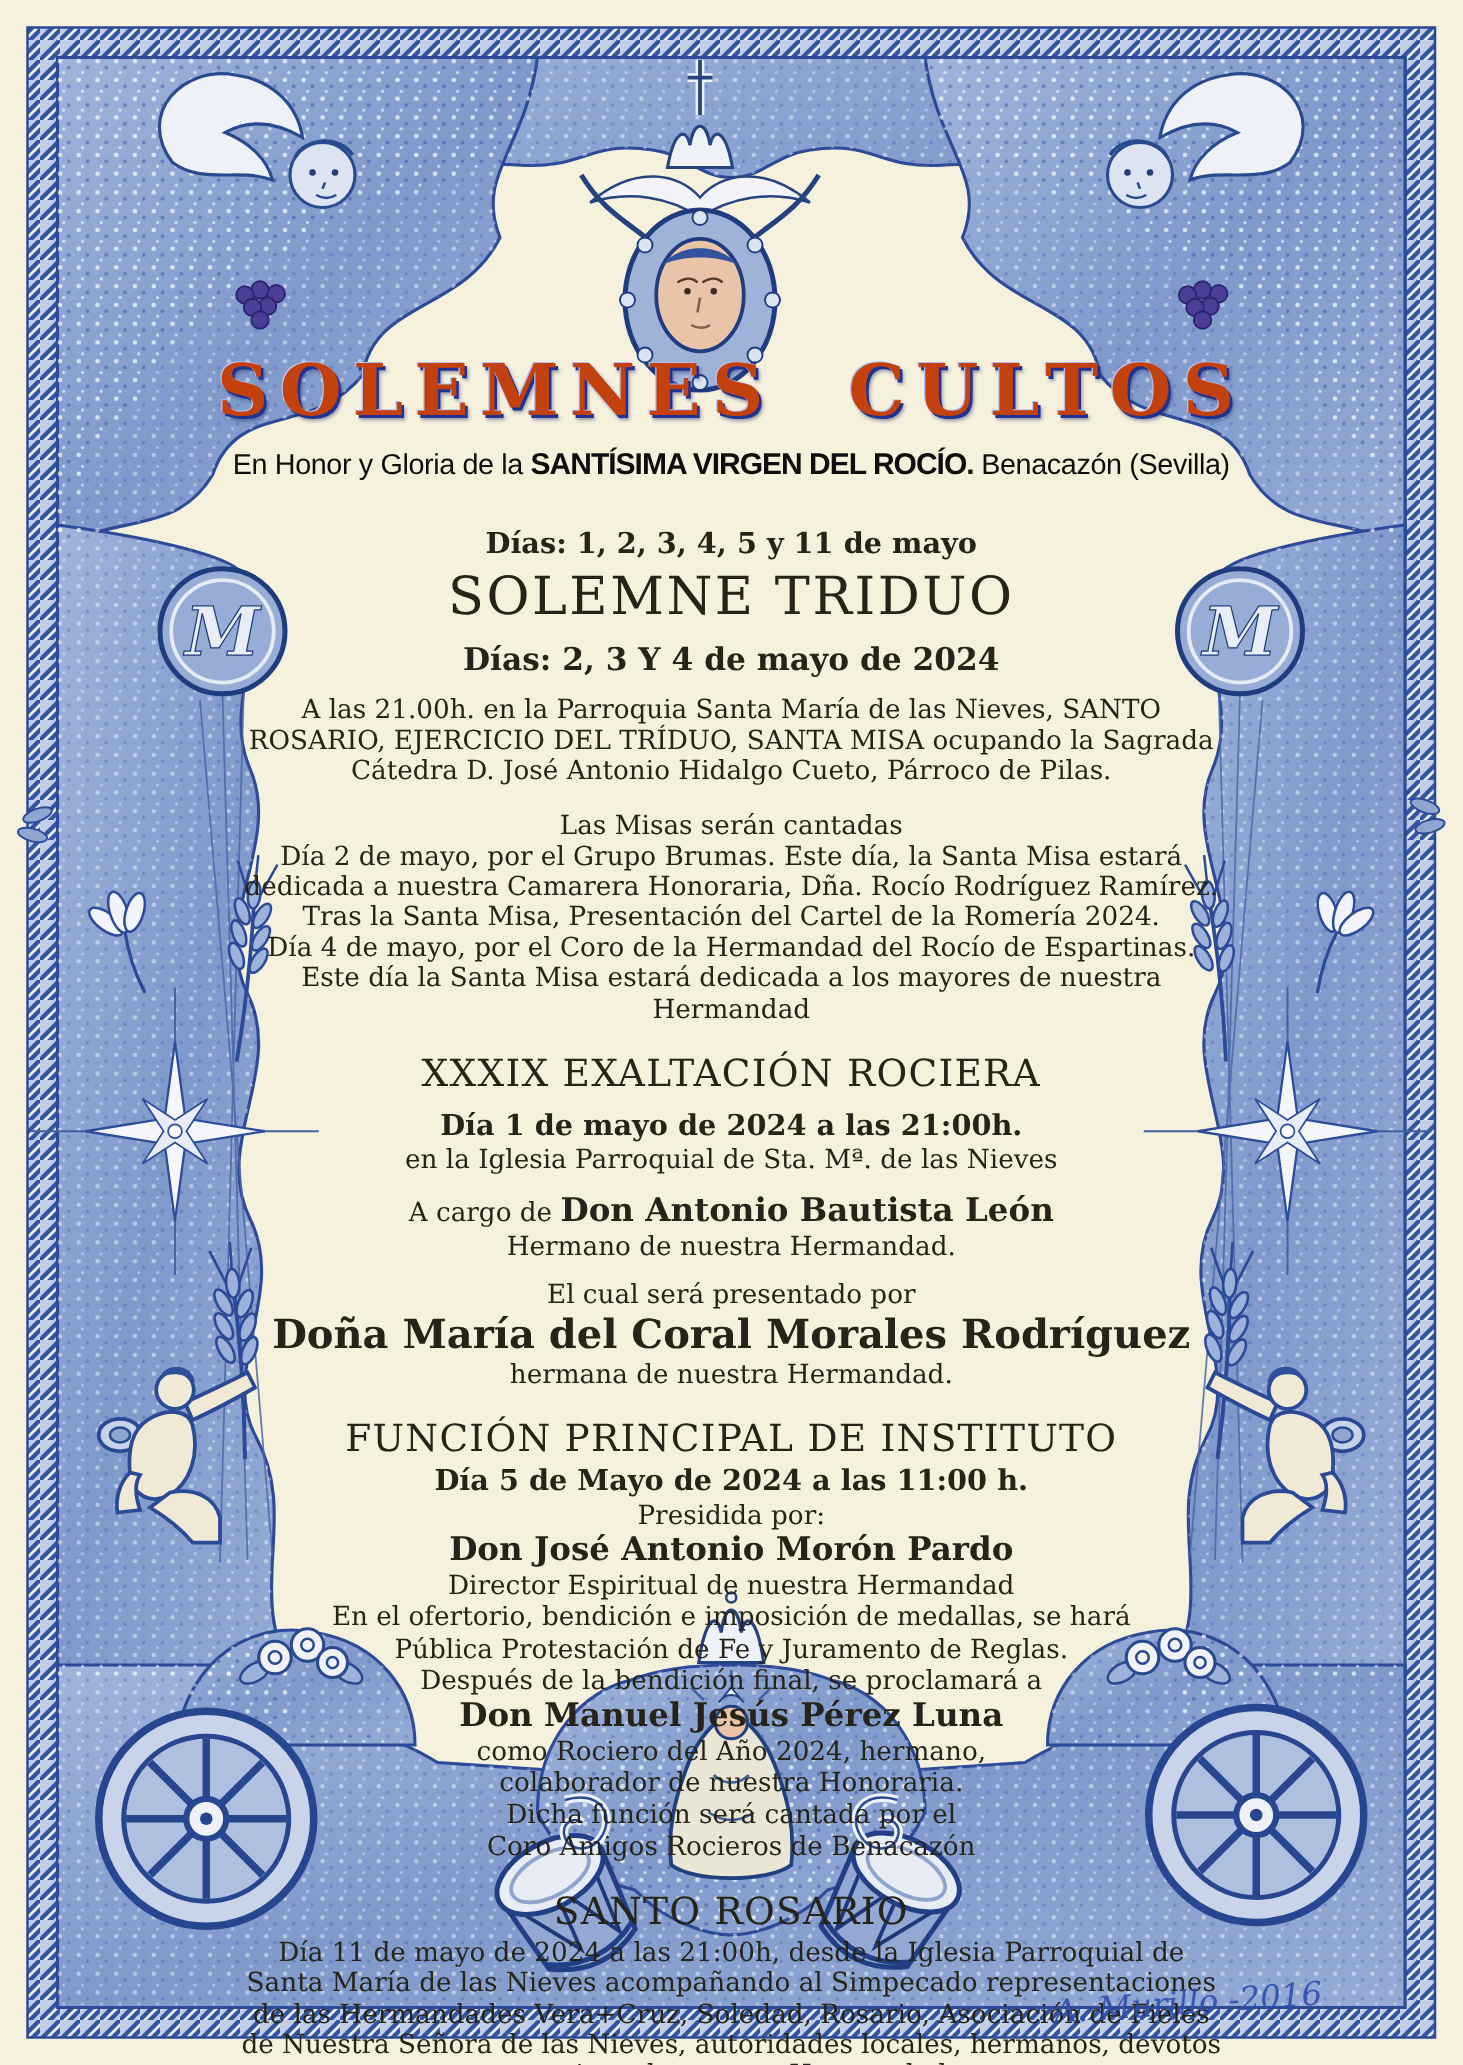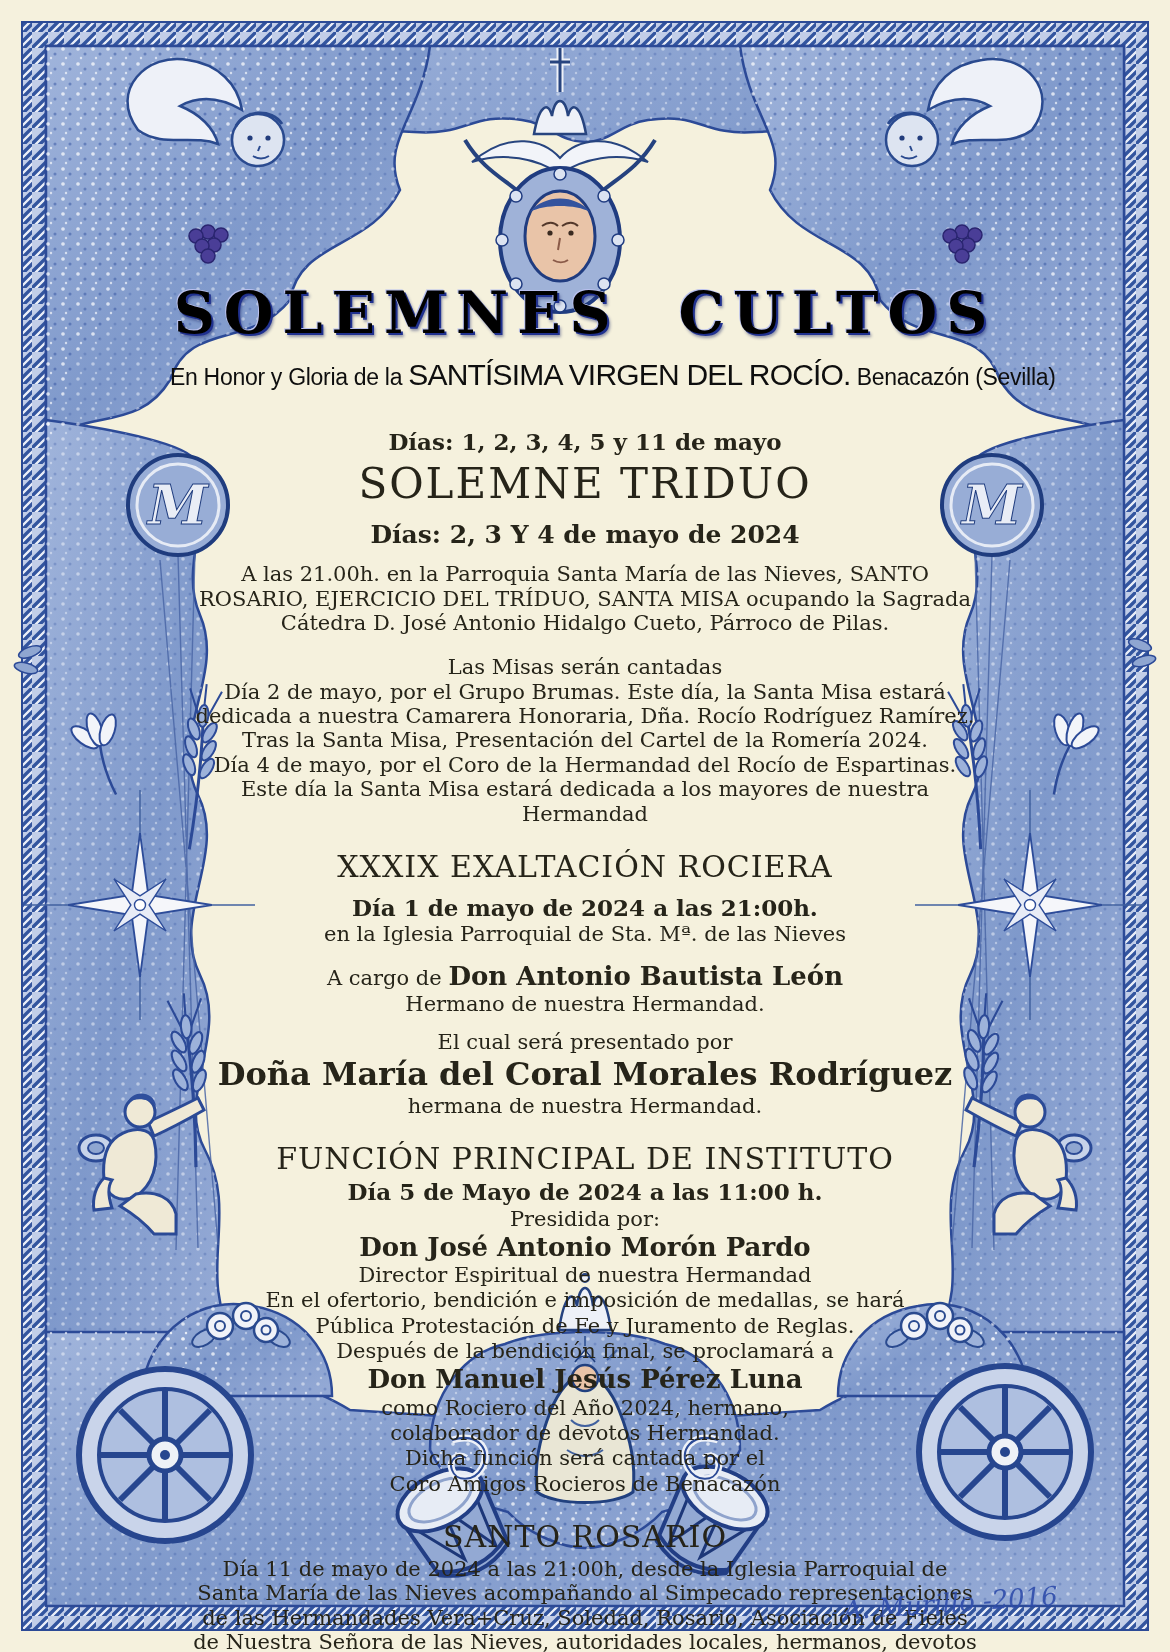--- a/index.html
+++ b/index.html
@@ -8,29 +8,29 @@
     background:#f5f1dd;color:#262419;
     font-family:"DejaVu Serif",serif;
   }
   .border-svg{position:absolute;left:0;top:0;z-index:1}
   .content{
     position:absolute;left:170px;top:280px;width:830px;z-index:2;
     text-align:center;line-height:1.16;
   }
   .title{
     font-size:57px;font-weight:bold;letter-spacing:9px;word-spacing:30px;
-    color:#000000;
+    color:#c2410c;
     text-shadow:-1px -1px 0 #b9c0ee, 2px 2px 0 #20318f, 3px 4px 3px rgba(25,35,100,.45);
     white-space:nowrap;
   }
   .subtitle{
     margin-top:12px;font-family:"Liberation Sans",sans-serif;font-size:23px;
     color:#0e0e0e;letter-spacing:-.3px;white-space:nowrap;
   }
-  .subtitle .strong{font-size:30px;font-weight:normal;letter-spacing:-.8px}
+  .subtitle .strong{font-size:24px;font-weight:bold;letter-spacing:-.8px}
   .kicker{margin-top:36px;font-weight:bold;font-size:23px}
   .h-triduo{margin-top:4px;font-size:42px;letter-spacing:2px}
   .days{margin-top:12px;font-weight:bold;font-size:25px}
   .para{margin:13px auto 0;font-size:21px;width:790px}
   .tight{margin-top:20px}
   .b{font-weight:normal}
   .h2{margin-top:24px;font-size:30px;letter-spacing:1px}
   .line{margin-top:1px;font-size:21px}
   .lineb{margin-top:10px;font-size:23px;font-weight:bold}
   .name{margin-top:1px;font-size:26px;font-weight:bold}
@@ -358,21 +358,21 @@
   <div class="line">Presidida por:</div>
   <div class="name">Don José Antonio Morón Pardo</div>
   <div class="line">Director Espiritual de nuestra Hermandad</div>
   <div class="line">En el ofertorio, bendición e imposición de medallas, se hará</div>
   <div class="line">Pública Protestación de Fe y Juramento de Reglas.</div>
   <div class="line">Después de la bendición final, se proclamará a</div>
   <div class="name">Don Manuel Jesús Pérez Luna</div>
   <div class="line">
     <span>como </span><span class="b">Rociero del Año 2024</span><span>, hermano,</span>
   </div>
-  <div class="line">colaborador de devotos Hermandad.</div>
+  <div class="line">colaborador de nuestra Honoraria.</div>
   <div class="line">Dicha función será cantada por el</div>
   <div class="line">Coro Amigos Rocieros de Benacazón</div>
 
   <div class="h2">SANTO ROSARIO</div>
   <div class="para" style="margin-top:2px">Día 11 de mayo de 2024 a las 21:00h, desde la Iglesia Parroquial de Santa María de las Nieves acompañando al Simpecado representaciones de las Hermandades Vera+Cruz, Soledad, Rosario, Asociación de Fieles de Nuestra Señora de las Nieves, autoridades locales, hermanos, devotos y vecinos de nuestra Hermandad.</div>
 </div>
 
 <div class="sig">A. Murillo -2016</div>
 
 </body></html>

